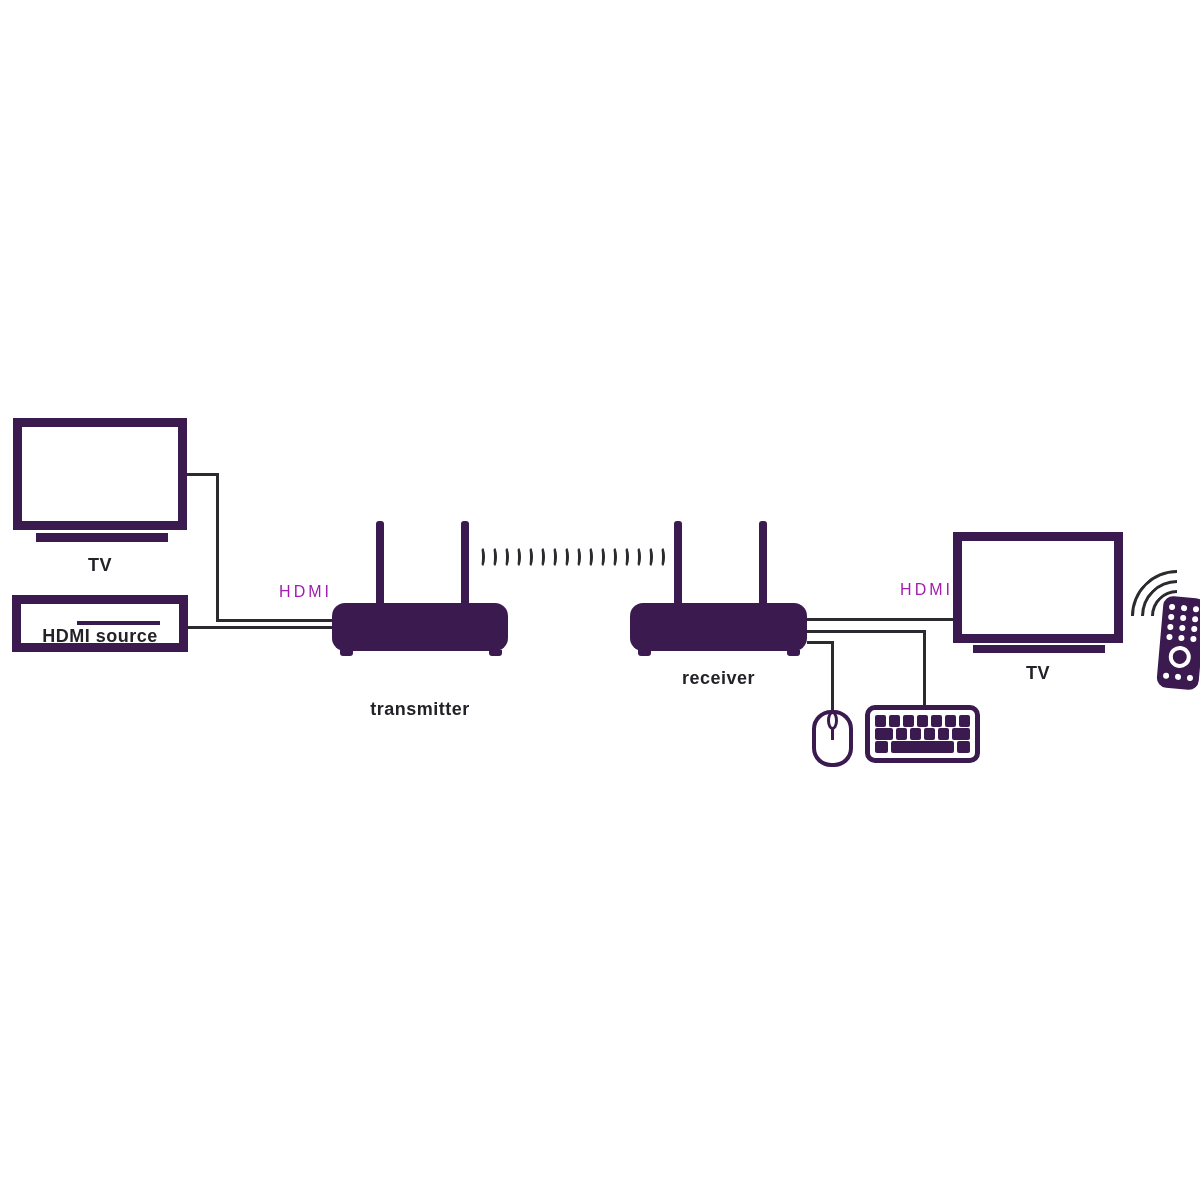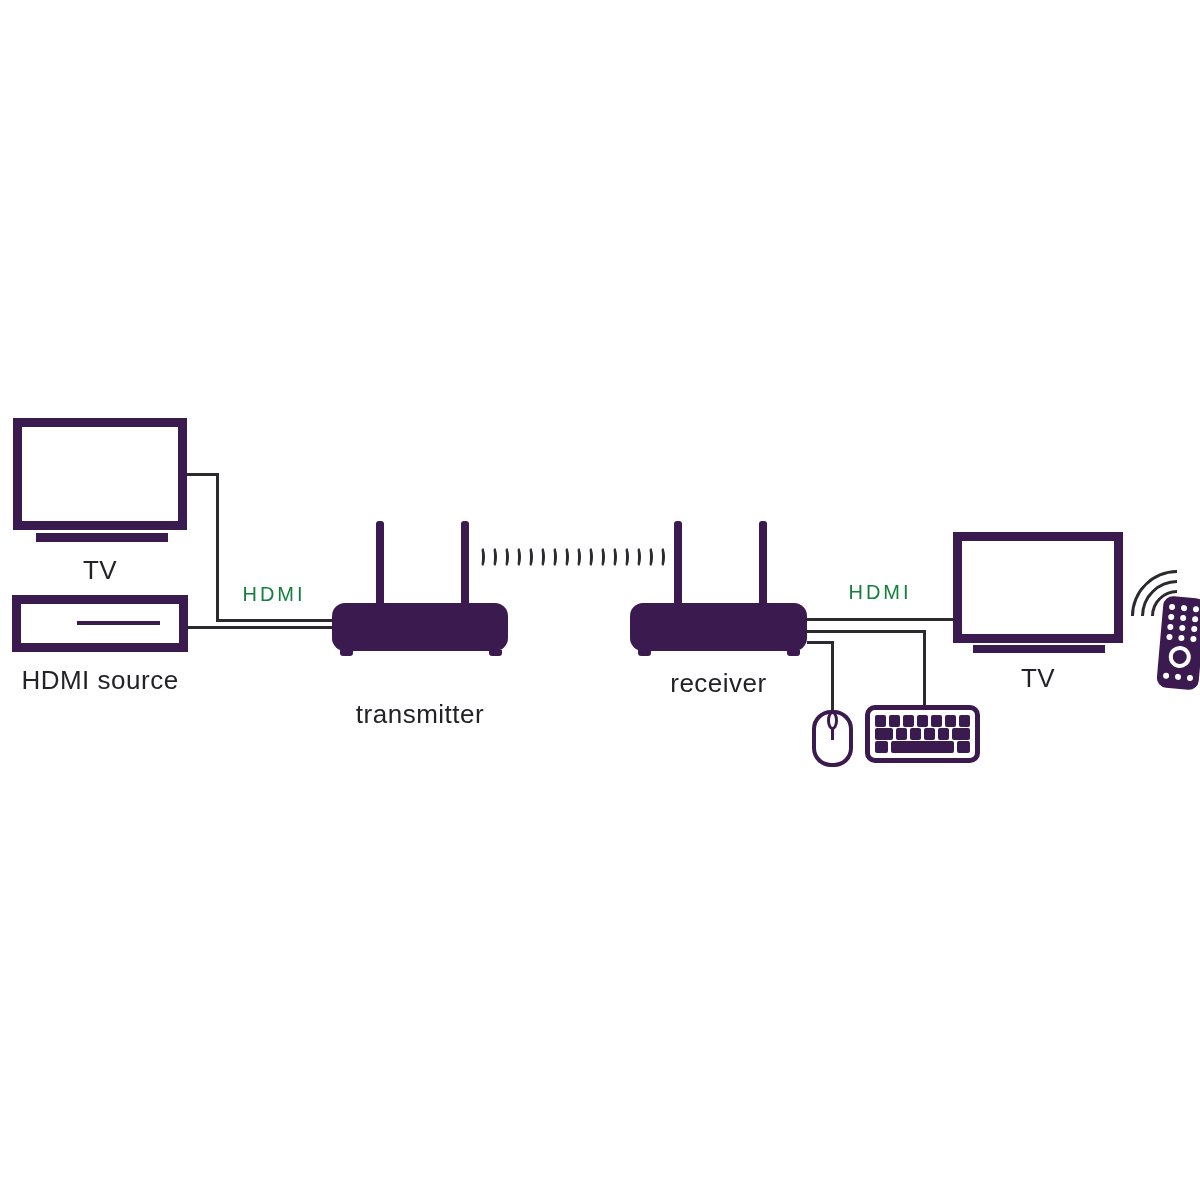--- a/index.html
+++ b/index.html
@@ -10,24 +10,24 @@
   html,body{width:1200px;height:1200px;background:#ffffff;overflow:hidden;
     font-family:"Liberation Sans", sans-serif;}
   .stage{position:relative;width:1200px;height:1200px;background:#ffffff;}
   .line{position:absolute;background:var(--ink);}
 
   
   .outline-box{position:absolute;border:9px solid var(--purple);background:#ffffff;}
   .bar{position:absolute;background:var(--purple);}
 
   
-  .dev-label{position:absolute;color:#232228;font-weight:400;font-size:26px;
+  .dev-label{position:absolute;color:#232228;font-weight:700;font-size:18px;
     letter-spacing:.5px;text-align:center;white-space:nowrap;}
-  .hdmi-label{position:absolute;color:#15803d;font-weight:400;font-size:20px;
-    letter-spacing:3px;text-align:center;white-space:nowrap;}
+  .hdmi-label{position:absolute;color:#a21caf;font-weight:400;font-size:16px;
+    letter-spacing:3px;text-align:right;white-space:nowrap;}
 
   
   .router-body{position:absolute;background:var(--purple);border-radius:13px;}
   .antenna{position:absolute;width:8px;height:84px;background:var(--purple);border-radius:3px 3px 0 0;}
   .foot{position:absolute;width:13px;height:6px;background:var(--purple);border-radius:0 0 3px 3px;}
 
   
   .warc-row{position:absolute;display:flex;gap:4px;}
   .warc{width:8px;height:22px;border:3px solid transparent;
     border-right:3px solid var(--ink);border-radius:50%;}
@@ -56,21 +56,21 @@
 <body>
 
 <div class="stage">
 
   <div class="outline-box" style="left:13px;top:418px;width:174px;height:112px;"></div>
   <div class="bar" style="left:36px;top:533px;width:132px;height:9px;"></div>
   <div class="dev-label" style="left:13px;top:555px;width:174px;">TV</div>
 
   <div class="outline-box" style="left:12px;top:595px;width:176px;height:57px;"></div>
   <div class="bar" style="left:77px;top:621px;width:83px;height:4px;"></div>
-  <div class="dev-label" style="left:12px;top:665px;width:176px;">HDMI source</div>
+  <div class="dev-label" style="left:12px;top:626px;width:176px;">HDMI source</div>
 
   <div class="line" style="left:187px;top:473px;width:32px;height:3px;"></div>
   <div class="line" style="left:216px;top:473px;width:3px;height:149px;"></div>
   <div class="line" style="left:216px;top:619px;width:116px;height:3px;"></div>
   <div class="line" style="left:188px;top:626px;width:144px;height:3px;"></div>
   <div class="hdmi-label" style="left:216px;top:583px;width:116px;">HDMI</div>
 
   <div class="antenna" style="left:376px;top:521px;"></div>
   <div class="antenna" style="left:461px;top:521px;"></div>
   <div class="router-body" style="left:332px;top:603px;width:176px;height:48px;"></div>

